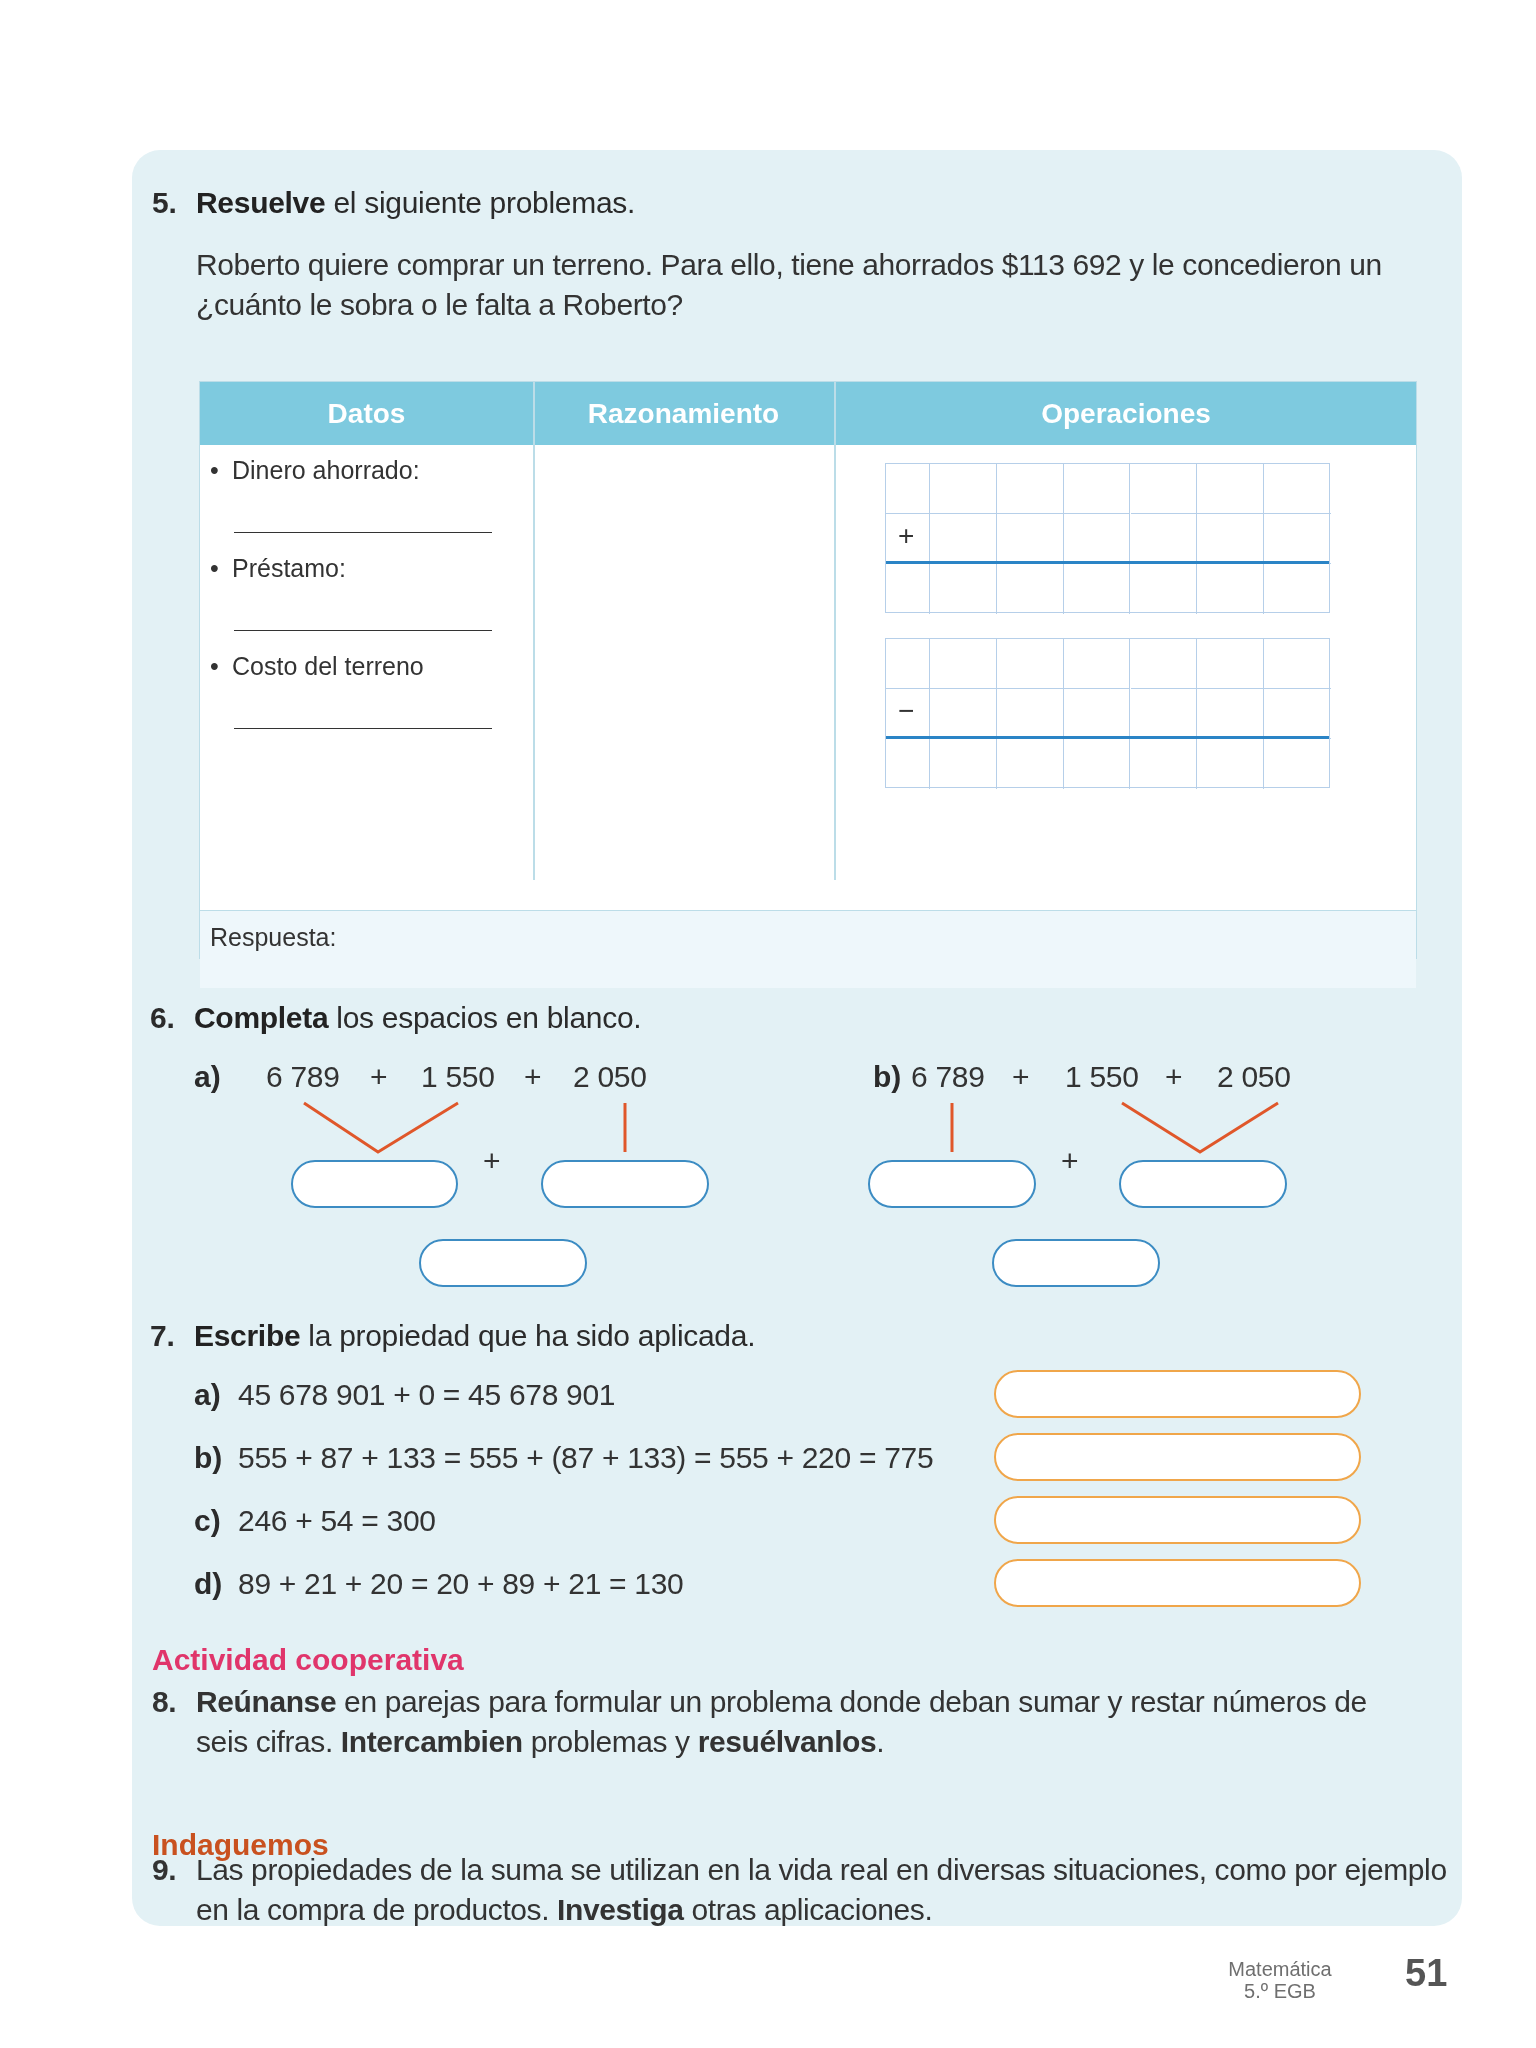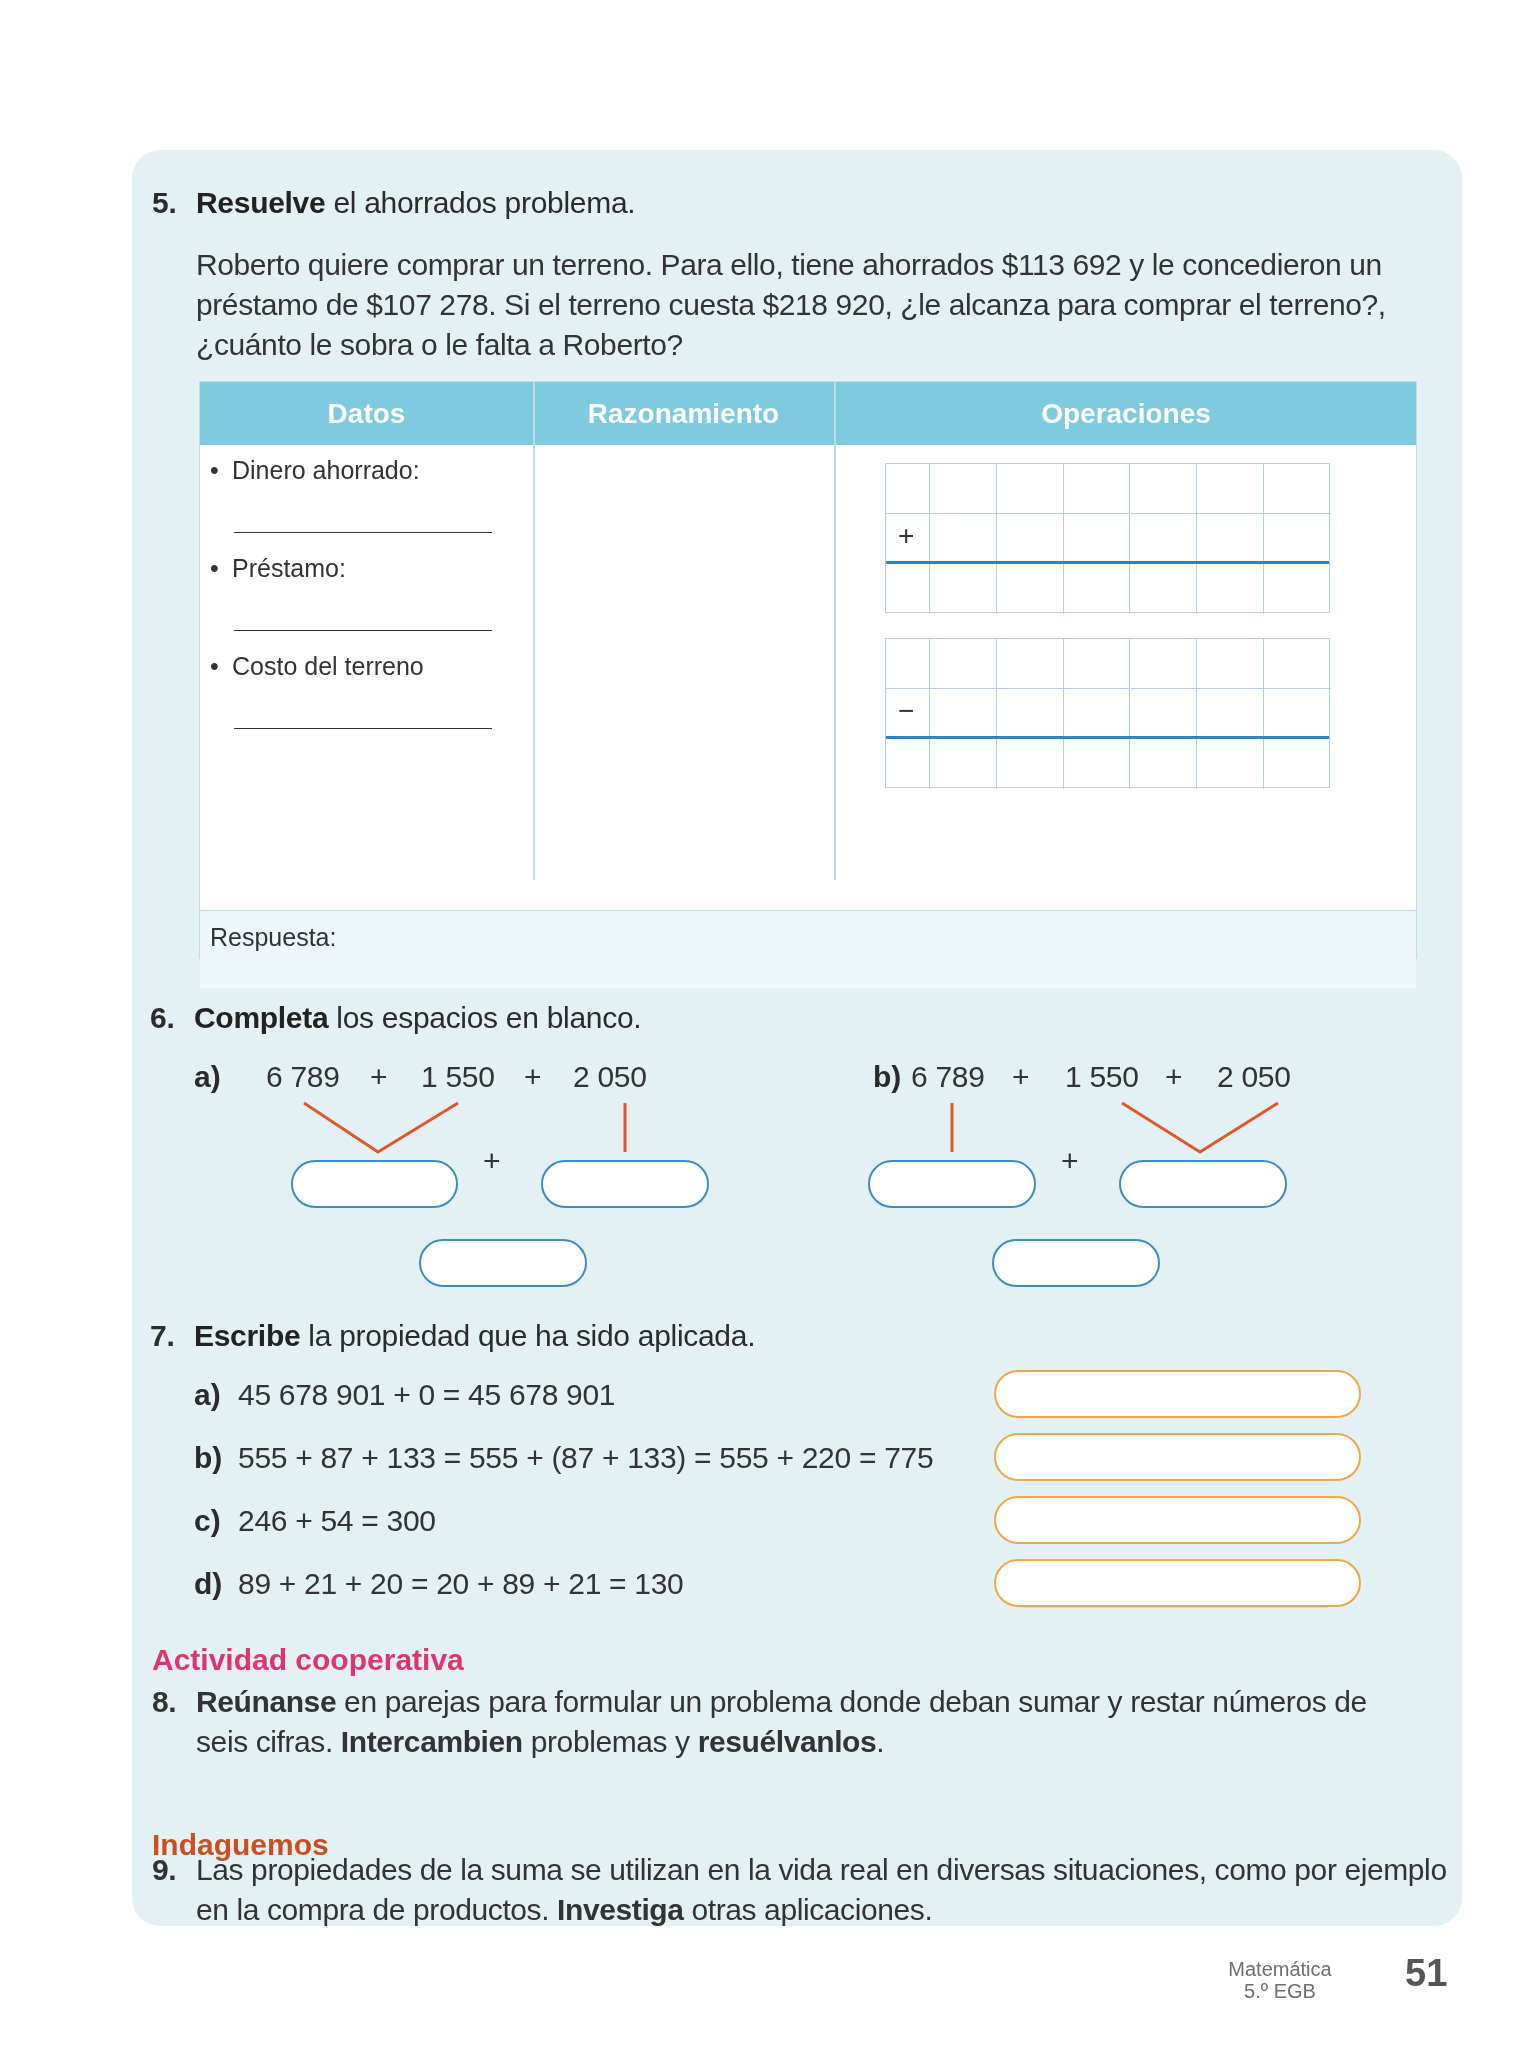--- a/index.html
+++ b/index.html
@@ -32,25 +32,24 @@
   .section-title { font-weight: bold; font-size: 30px; white-space: nowrap; }
   .footer-small { font-size: 20px; color: #6f6f6f; text-align: center; line-height: 22px; }
   .footer-num { font-size: 38px; font-weight: bold; color: #555; }
 </style>
 </head>
 <body>
 
 <div class="panel"></div>
 
 <div class="abs q" style="left:152px; top:183px;">
-  <span class="qnum">5.</span><b>Resuelve</b><span> el ahorrados problema.</span>
+  <span class="qnum">5.</span><b>Resuelve</b><span> el siguiente problemas.</span>
 </div>
 <div class="abs para" style="left:196px; top:245px; width:1220px;">
   <div>Roberto quiere comprar un terreno. Para ello, tiene ahorrados $113 692 y le concedieron un</div>
-  <div>préstamo de $107 278. Si el terreno cuesta $218 920, ¿le alcanza para comprar el terreno?,</div>
   <div>¿cuánto le sobra o le falta a Roberto?</div>
 </div>
 
 <div class="tbl">
   <div class="thead">
     <div class="th" style="left:0; width:333px;">Datos</div>
     <div class="th" style="left:333px; width:301px;">Razonamiento</div>
     <div class="th" style="left:634px; width:584px;">Operaciones</div>
   </div>
   <div class="vdiv" style="left:333px; height:498px;"></div>

